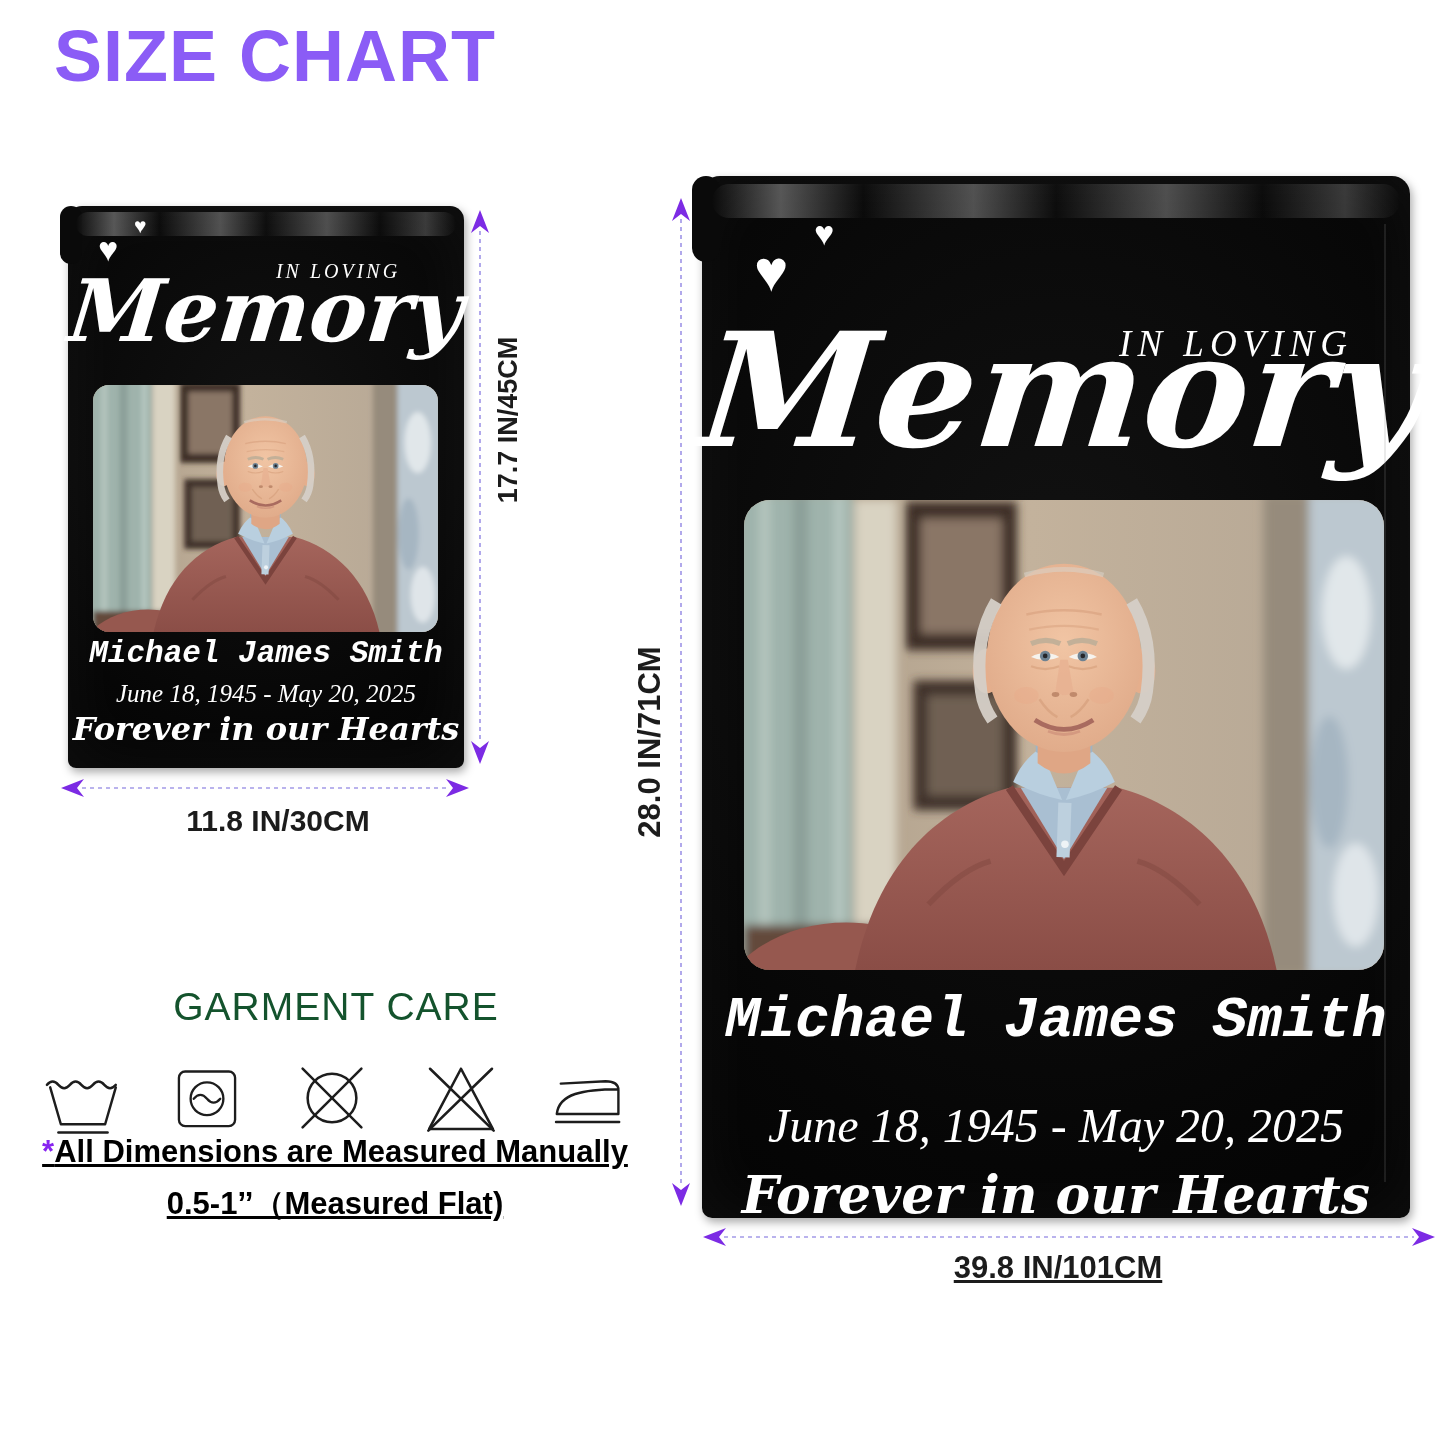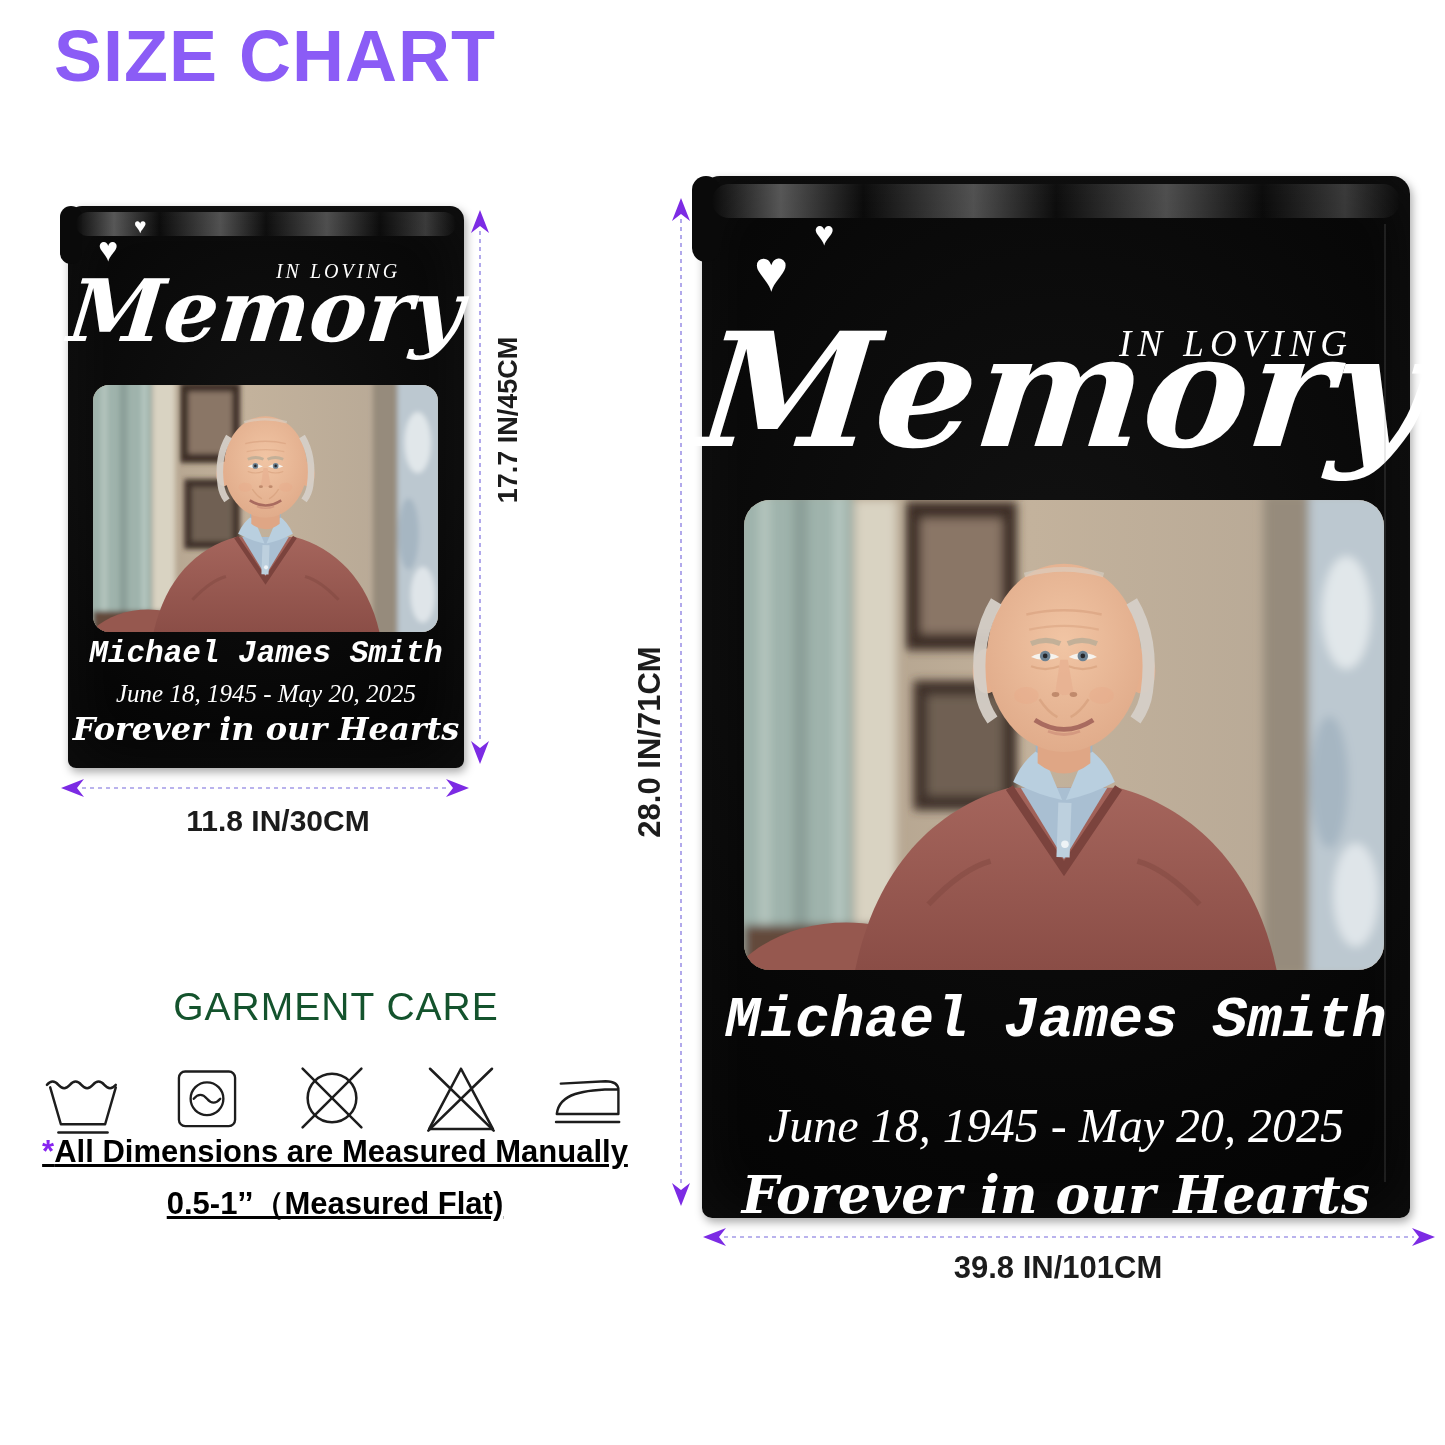--- a/index.html
+++ b/index.html
@@ -55,21 +55,21 @@
   .large .epitaph{top:988px;font-size:52px;}
 
   
   .arrow{position:absolute;overflow:visible;}
   .arrow .dash{stroke:#a49ae8;stroke-width:1.7;stroke-dasharray:4 4;}
   .arrow .head{fill:#7c2be4;}
   .dim-label{position:absolute;font-weight:bold;color:#1c1c1c;white-space:nowrap;}
   #lbl-sm-v{left:508px;top:420px;font-size:27px;transform:translate(-50%,-50%) rotate(-90deg);}
   #lbl-sm-h{left:278px;top:821px;font-size:30px;transform:translate(-50%,-50%);}
   #lbl-lg-v{left:650px;top:742px;font-size:31px;transform:translate(-50%,-50%) rotate(-90deg);}
-  #lbl-lg-h{left:1058px;top:1268px;font-size:31px;transform:translate(-50%,-50%);}
+  #lbl-lg-h{left:1058px;top:1268px;font-size:31px;transform:translate(-50%,-50%);text-decoration:underline;}
 
   
   .gc-title{position:absolute;left:336px;top:991px;transform:translate(-50%,-50%);
             font-size:39px;font-weight:normal;color:#14532d;letter-spacing:1px;margin-top:16px;}
   .gc-icons{position:absolute;left:42px;top:1056px;width:586px;height:84px;
             display:flex;justify-content:space-between;align-items:center;}
   .gc-icons svg{display:block;}
   .care{stroke:#1d1d1d;stroke-width:3;fill:none;stroke-linecap:round;stroke-linejoin:round;}
   .gc-note{position:absolute;left:25px;top:1126px;width:620px;text-align:center;
            font-size:31px;font-weight:bold;color:#000;line-height:52px;text-decoration:underline;}

